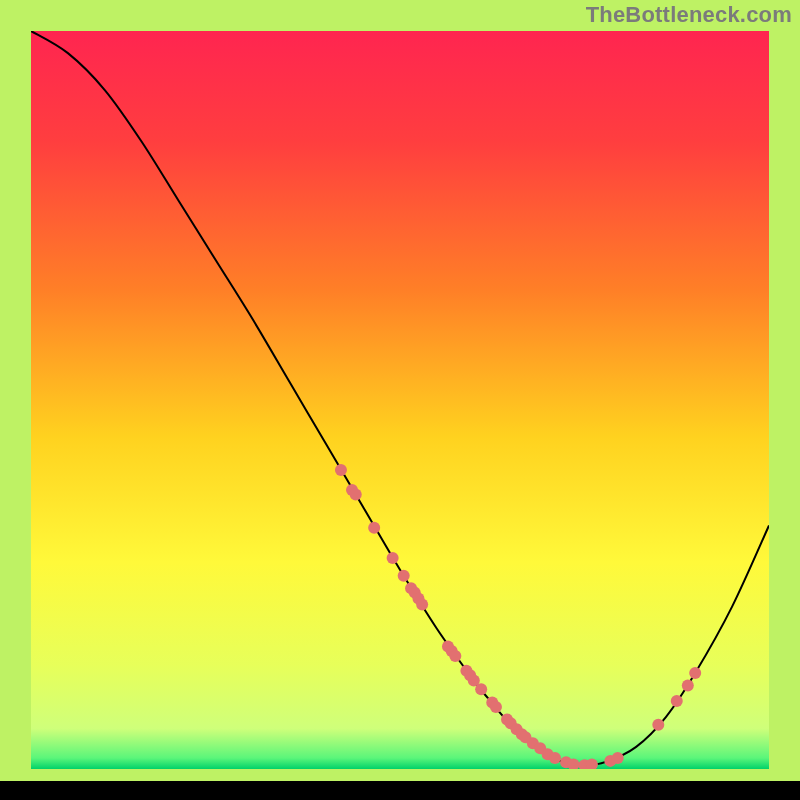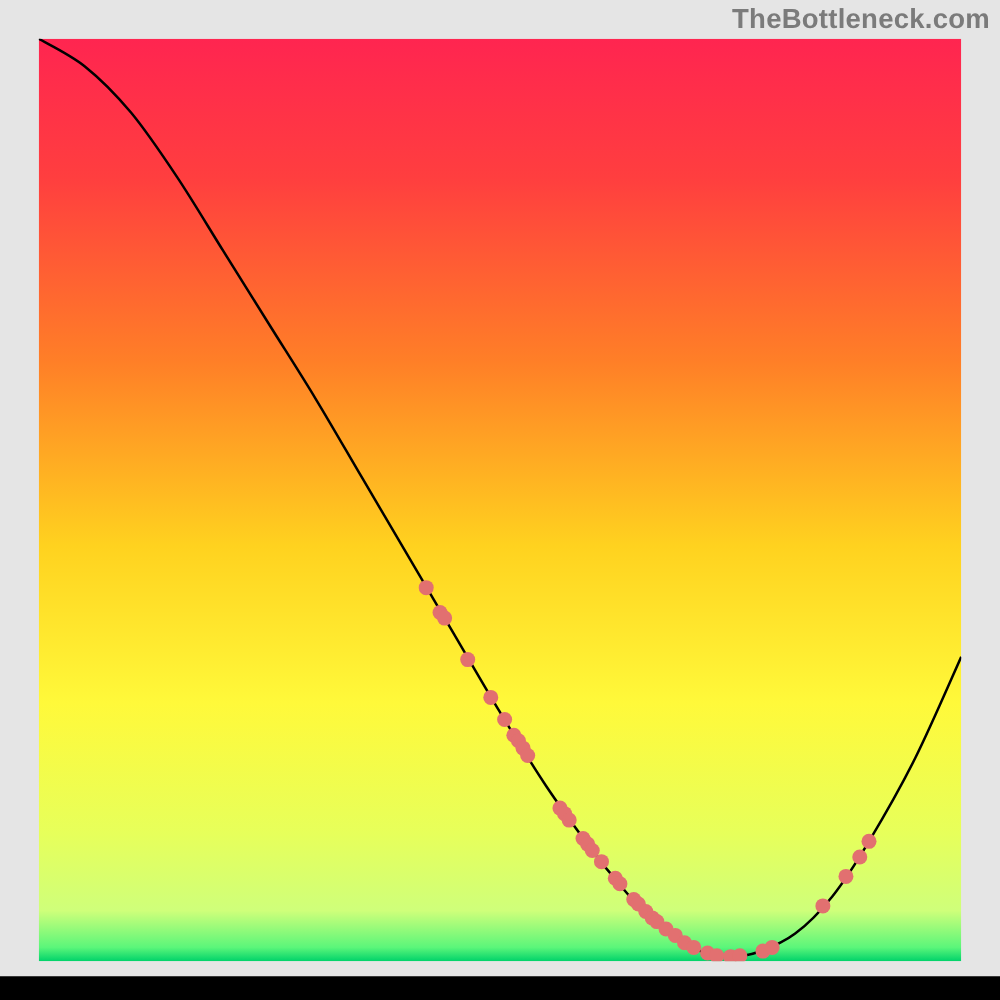--- a/index.html
+++ b/index.html
@@ -1,21 +1,21 @@
 <!DOCTYPE html>
 <html><head>
 <meta charset="utf-8">
 <style>
   * { margin: 0; padding: 0; box-sizing: border-box; }
   html, body { width: 800px; height: 800px; background: #000; overflow: hidden; }
   .frame {
     position: relative;
     width: 800px;
     height: 781px;
-    background: #e5e5e5;
+    background: #bef264;
   }
   .watermark {
     position: absolute;
     top: 2px;
     right: 8px;
     color: #7b7b7b;
     font-family: Arial, Helvetica, sans-serif;
     font-size: 22px;
     font-weight: 600;
     letter-spacing: 0.2px;

